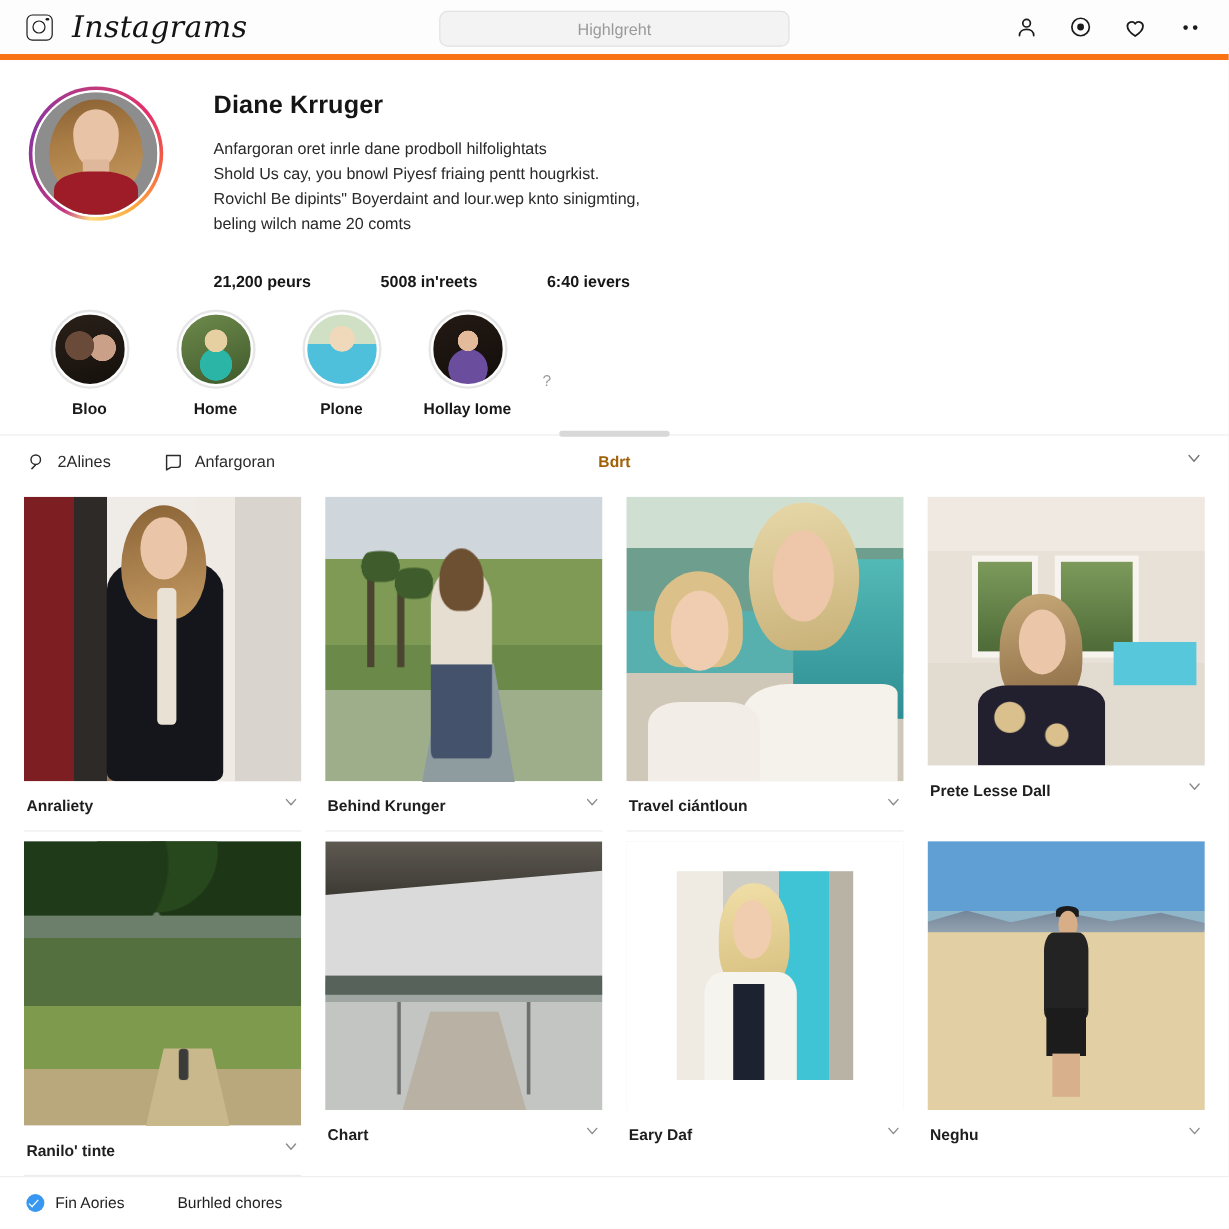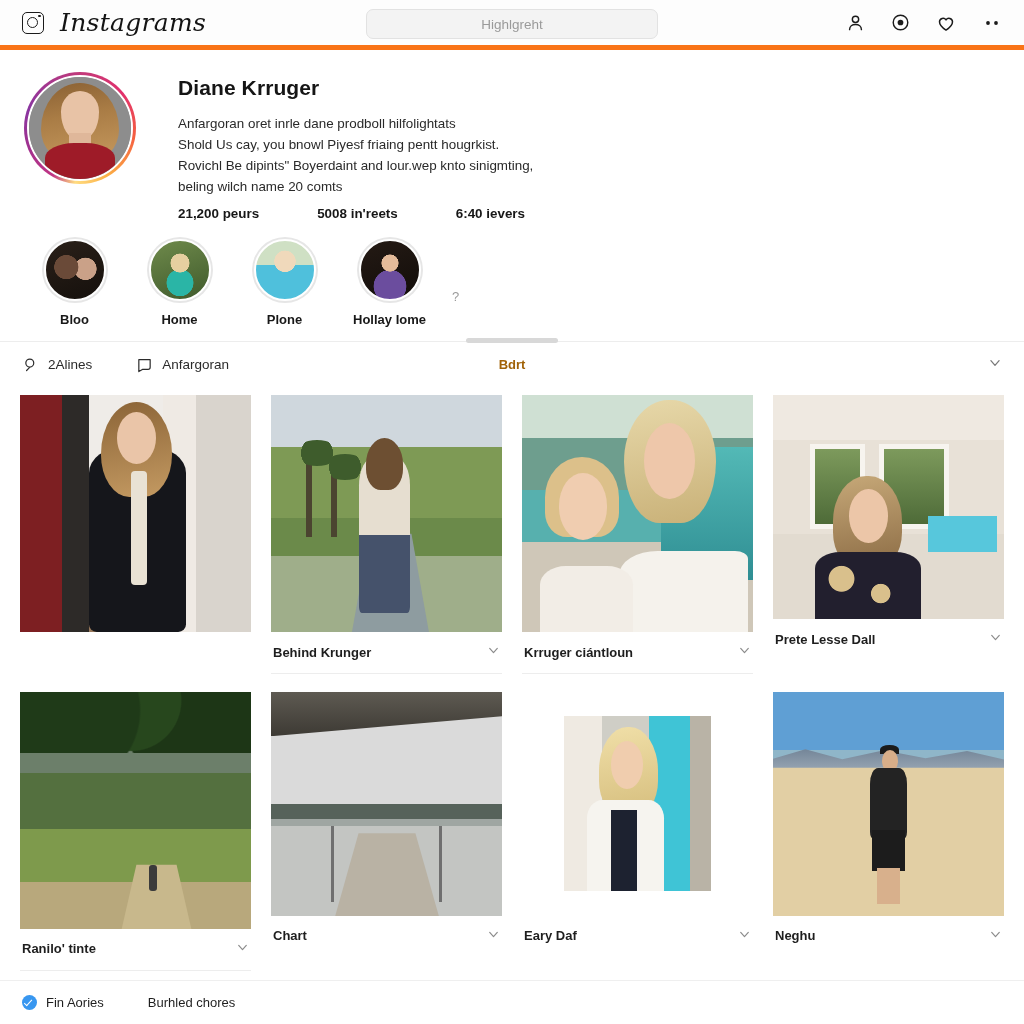--- a/index.html
+++ b/index.html
@@ -111,21 +111,21 @@
   .display-name {
     font-size: 21px; font-weight: bold; color: #151515;
     letter-spacing: 0.1px;
   }
   .bio {
     margin-top: 13px;
     font-size: 13.4px; line-height: 21px; color: #2a2a2a;
   }
   .bio-line { white-space: nowrap; }
   .stats {
-    margin-top: 9px; display: flex; gap: 58px;
+    margin-top: 30px; display: flex; gap: 58px;
     font-size: 13.4px; color: #171717; font-weight: bold;
   }
   .stat { white-space: nowrap; }
 
   
   .highlights {
     display: flex; align-items: flex-start;
     gap: 0; padding: 16px 0 0 22px;
   }
   .hl {
@@ -580,20 +580,28 @@
 
     <div class="cell">
       <div class="cell-media">
         <div class="ph scene-a">
             <div class="body"></div>
             <div class="hair"></div>
             <div class="face"></div>
             <div class="scarf"></div>
           </div>
       </div>
+      <div class="cell-cap">
+        <span class="cap-text">Anraliety</span>
+        <span class="cap-chevron">
+          <svg width="13" height="13" viewBox="0 0 24 24" fill="none" stroke="#8c8c8c" stroke-width="2.2" stroke-linecap="round" stroke-linejoin="round">
+              <path d="M5 8l7 8 7-8"></path>
+            </svg>
+        </span>
+      </div>
     </div>
 
     <div class="cell">
       <div class="cell-media">
         <div class="ph scene-b">
           <div class="path"></div>
           <div class="palm1"></div>
             <div class="palm2"></div>
           <div class="crown" style="left:10%;bottom:70%"></div>
           <div class="crown" style="left:22%;bottom:64%"></div>
@@ -617,21 +625,21 @@
           <div class="water"></div>
           <div class="mom-hair"></div>
             <div class="mom-face"></div>
           <div class="sweater"></div>
           <div class="kid-hair"></div>
             <div class="kid-face"></div>
             <div class="shirt"></div>
         </div>
       </div>
       <div class="cell-cap">
-        <span class="cap-text">Krruger ciántloun</span>
+        <span class="cap-text">Travel ciántloun</span>
         <span class="cap-chevron">
           <svg width="13" height="13" viewBox="0 0 24 24" fill="none" stroke="#8c8c8c" stroke-width="2.2" stroke-linecap="round" stroke-linejoin="round">
               <path d="M5 8l7 8 7-8"></path>
             </svg>
         </span>
       </div>
     </div>
 
     <div class="cell cell-row2">
       <div class="cell-media">

